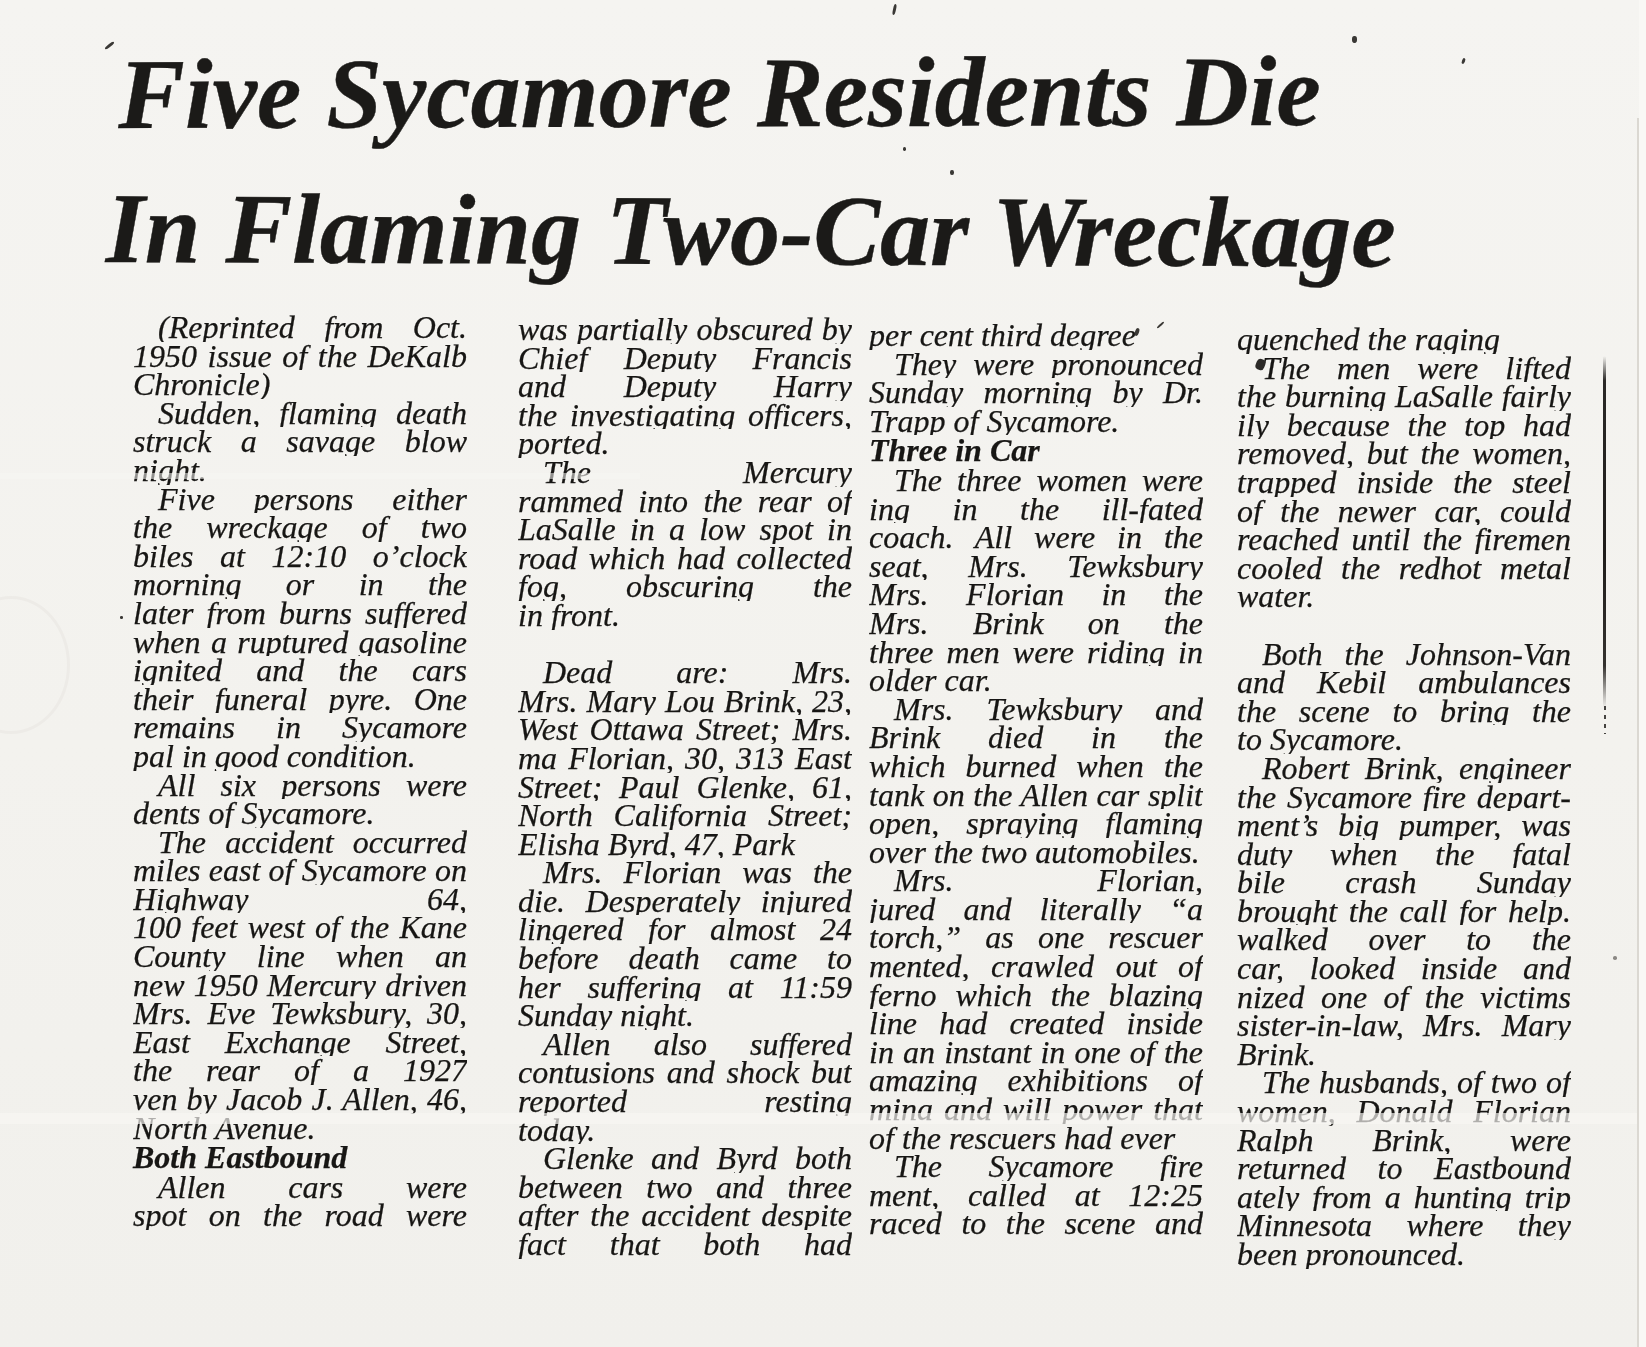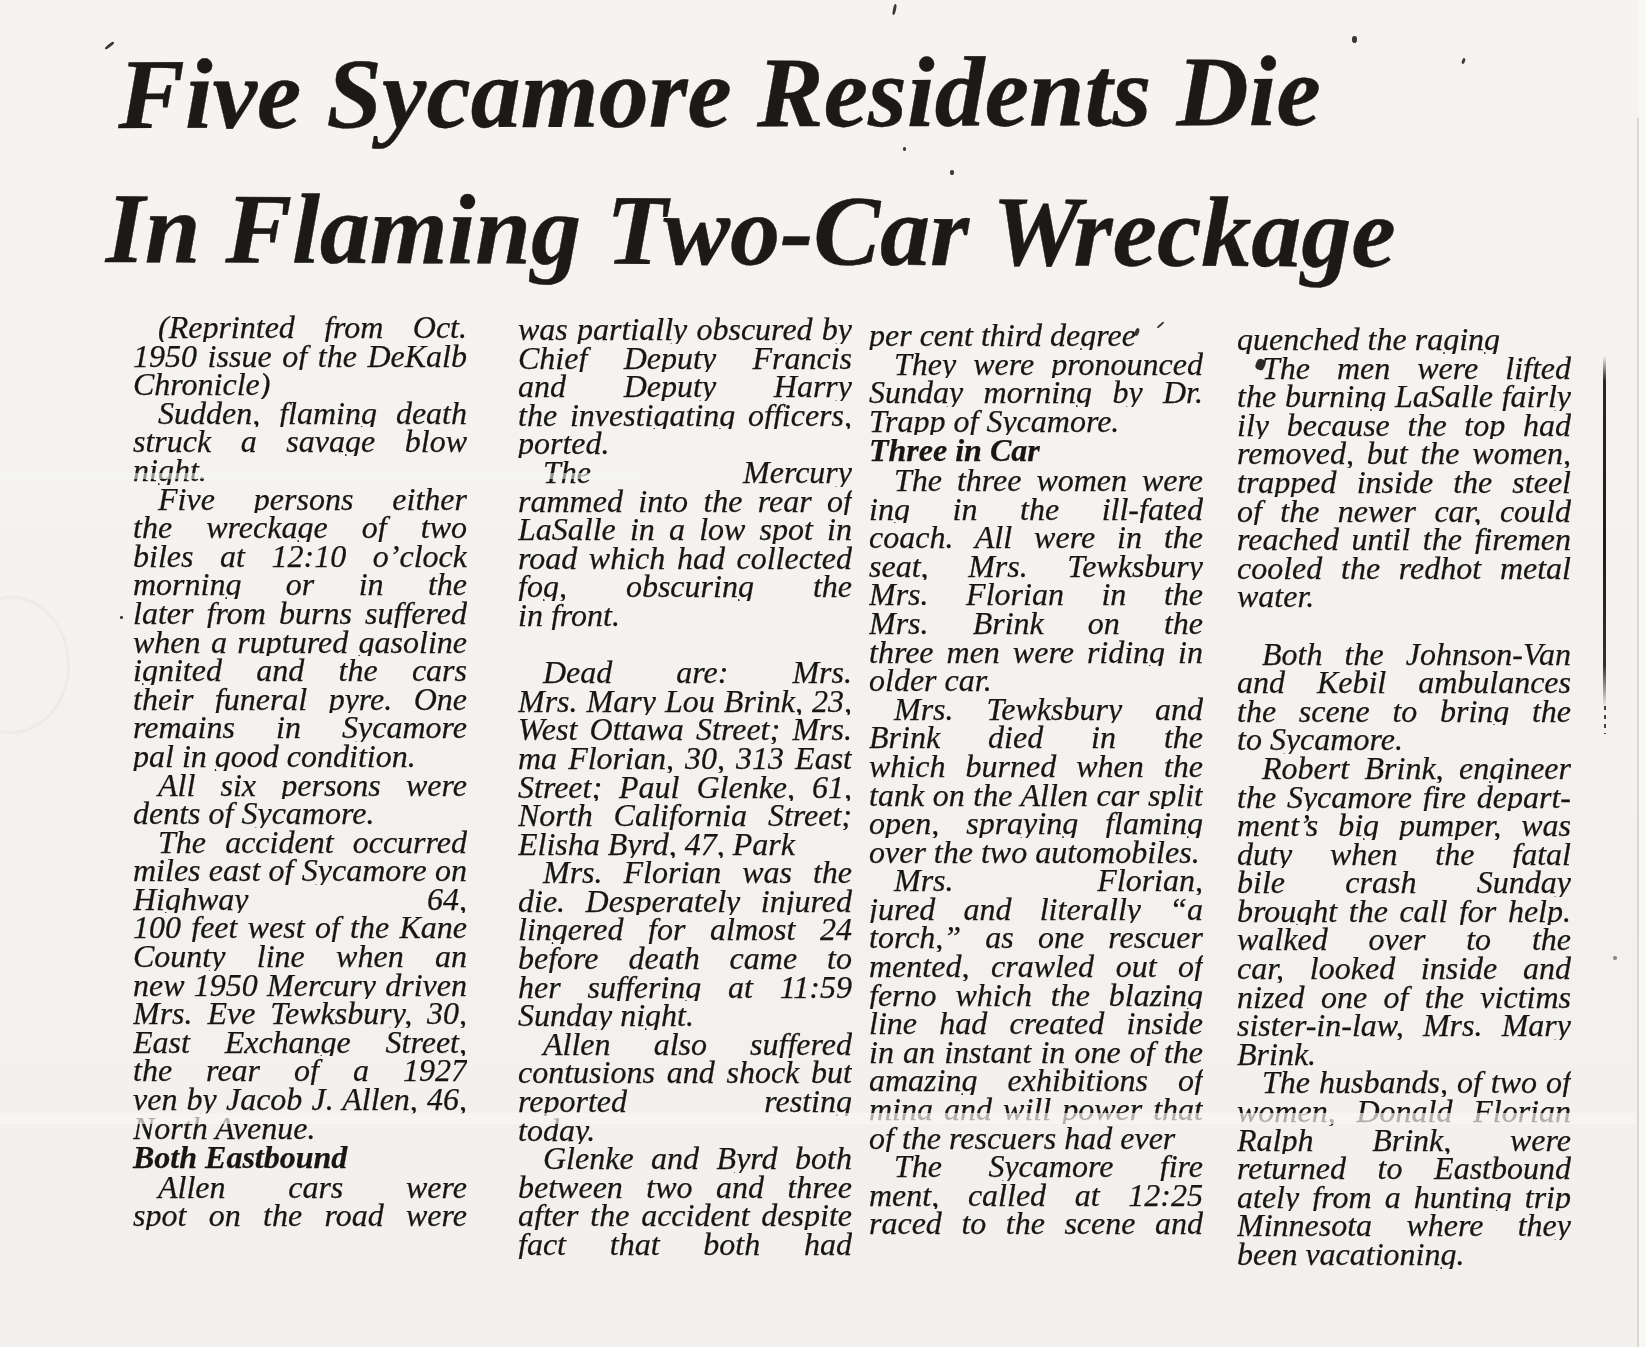--- a/index.html
+++ b/index.html
@@ -226,21 +226,21 @@
           <div class="ln j">sister-in-law, Mrs. Mary Lou</div>
           <div class="ln">Brink.</div>
         </div>
         <div class="para">
           <div class="ln j ind">The husbands, of two of the</div>
           <div class="ln j">women, Donald Florian and</div>
           <div class="ln j">Ralph Brink, were notified and</div>
           <div class="ln j">returned to Eastbound immedi-</div>
           <div class="ln j">ately from a hunting trip in</div>
           <div class="ln j">Minnesota where they had</div>
-          <div class="ln">been vacationing.</div>
+          <div class="ln">been pronounced.</div>
         </div>
       </div>
   </div>
 
   <div class="artifact" id="crease"></div>
   <div class="artifact" id="crease-tail"></div>
   <div class="artifact" id="paper-band"></div>
   <div class="artifact" id="paper-edge"></div>
   <div class="artifact" id="streak-main"></div>
   <div class="artifact" id="streak-top"></div>

